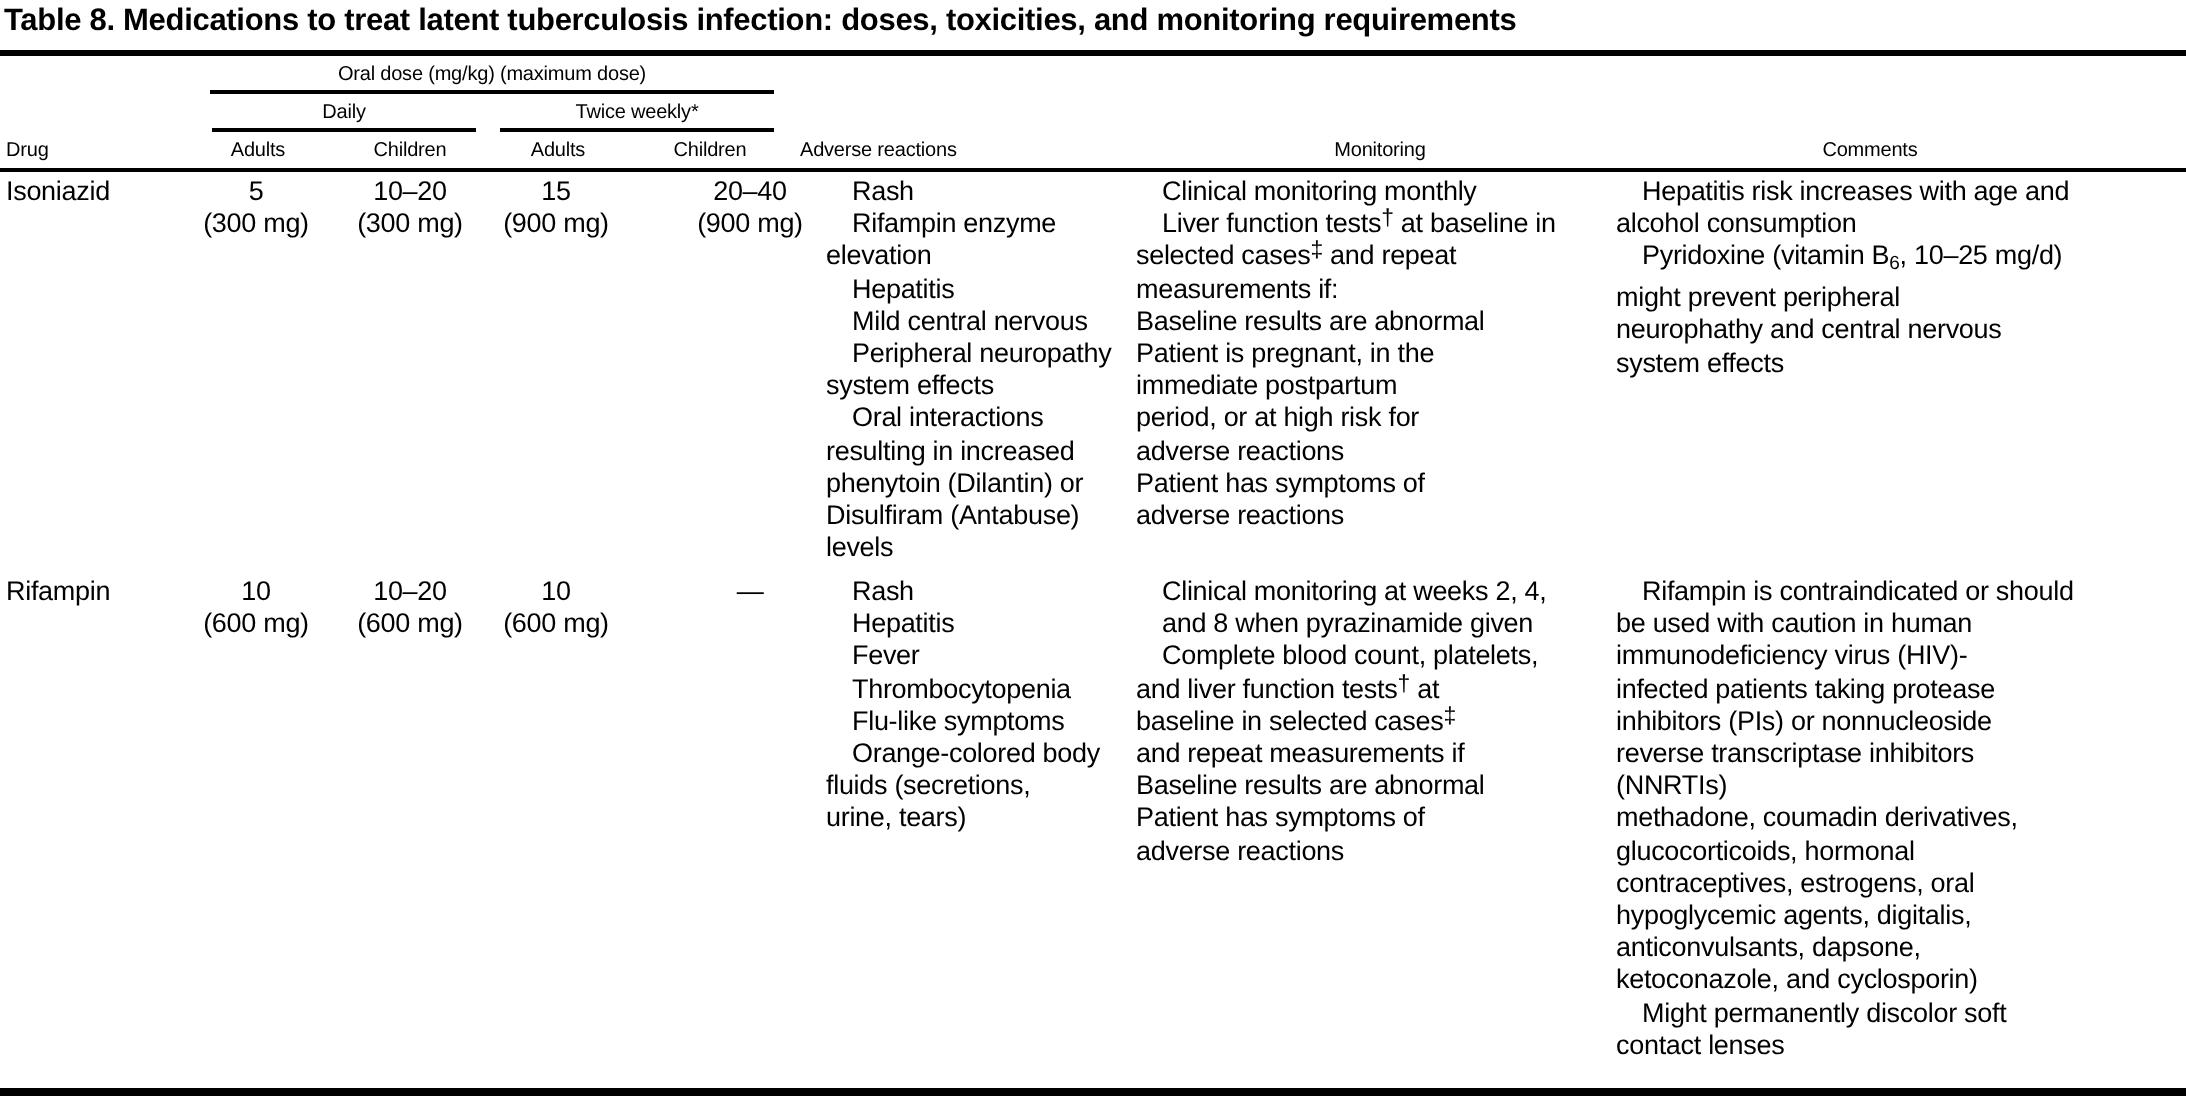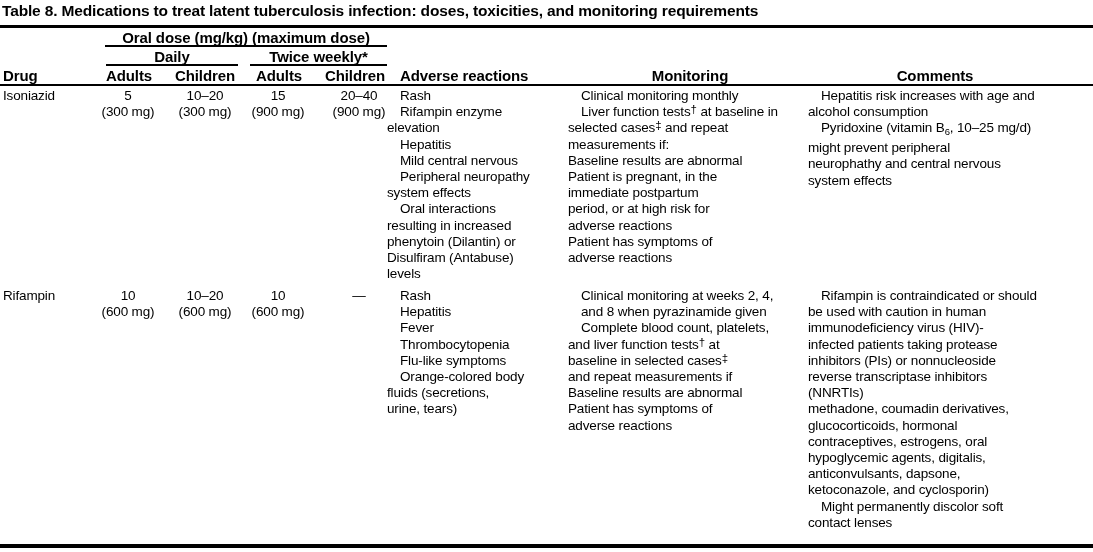--- a/index.html
+++ b/index.html
@@ -44,22 +44,22 @@
   .rule-top        { left: 0px;   top: 25px;  width: 1093px; height: 3px; }
   .rule-oraldose   { left: 105px; top: 45px;  width: 282px;  height: 2px; }
   .rule-daily      { left: 106px; top: 64px;  width: 132px;  height: 2px; }
   .rule-twice      { left: 250px; top: 64px;  width: 137px;  height: 2px; }
   .rule-headfoot   { left: 0px;   top: 84px;  width: 1093px; height: 2px; }
   .rule-bottom     { left: 0px;   top: 544px; width: 1093px; height: 4px; }
 
   
   .hdr {
     position: absolute;
-    font-size: 15px;
-    font-weight: bold;
+    font-size: 10px;
+    font-weight: normal;
     line-height: 16px;
     letter-spacing: -0.1px;
     white-space: nowrap;
   }
   .hdr-center { text-align: center; }
   .hdr-left   { text-align: left; }
 
   .h-oraldose { left: 105px; top: 30px;  width: 282px; }
   .h-daily    { left: 106px; top: 49px;  width: 132px; }
   .h-twice    { left: 250px; top: 49px;  width: 137px; }
@@ -79,22 +79,22 @@
     font-size: 13.5px;
     line-height: 16.2px;
     letter-spacing: -0.15px;
   }
   .cell-center { text-align: center; }
 
   .c-drug    { width: 96px;  left: 3px;   text-align: left; }
   .c-ad1     { width: 70px;  left: 93px;  }
   .c-ch1     { width: 78px;  left: 166px; }
   .c-ad2     { width: 70px;  left: 243px; }
-  .c-ch2     { width: 78px;  left: 320px; }
-  .c-adverse { width: 178px; left: 400px; }
+  .c-ch2     { width: 78px;  left: 336px; }
+  .c-adverse { width: 178px; left: 426px; }
   .c-monitor { width: 238px; left: 581px; }
   .c-comment { width: 268px; left: 821px; }
 
   
   .row-isoniazid .cell { top: 88px; }
   .row-rifampin  .cell { top: 288px; }
 
   
   .lines { margin: 0; padding: 0; list-style: none; }
   .lines li { margin: 0; padding: 0; }

